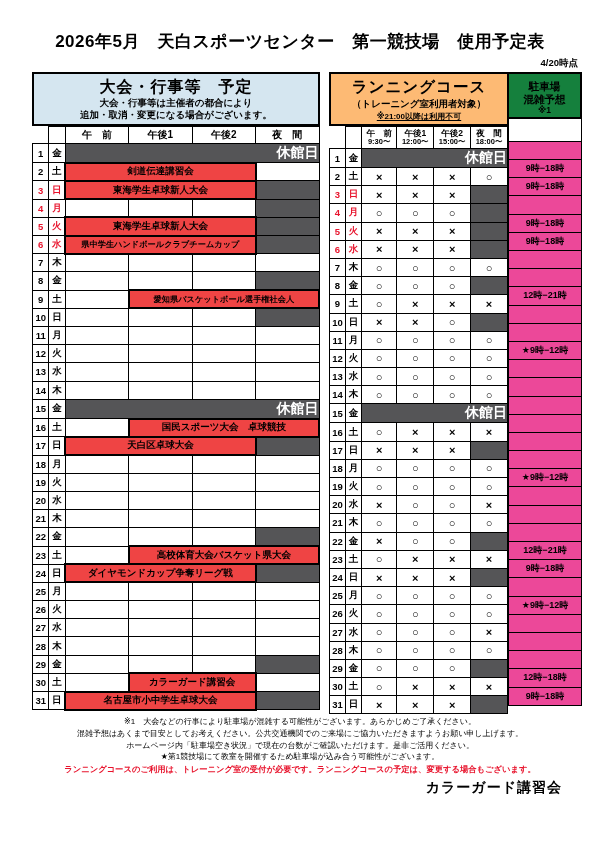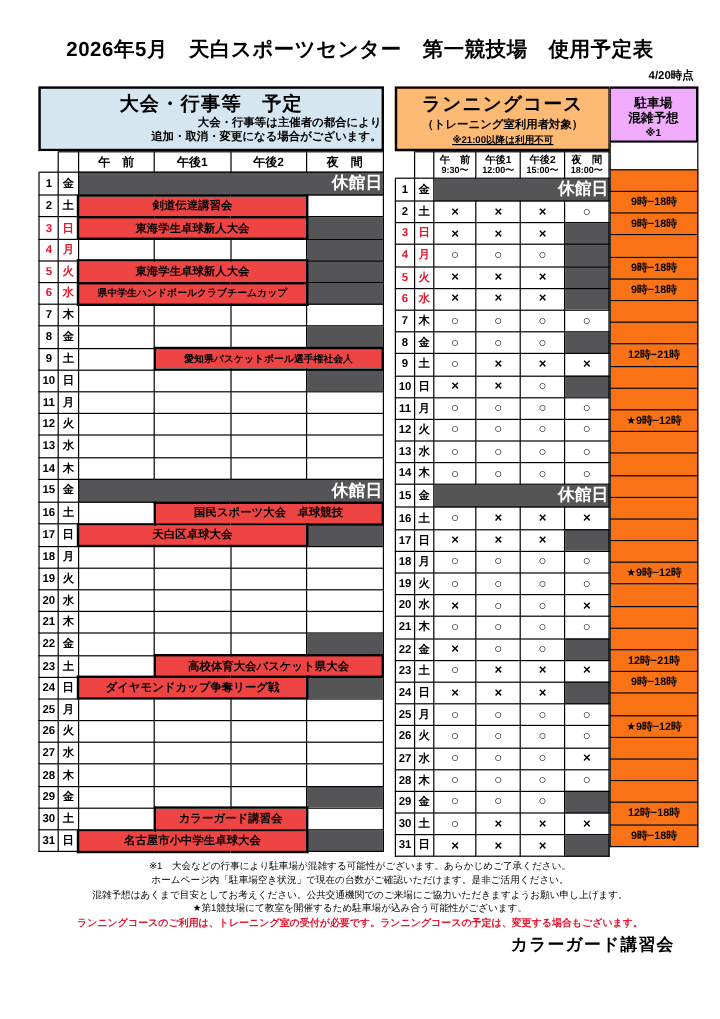--- a/index.html
+++ b/index.html
@@ -44,35 +44,35 @@
 
   
   .banner-l {
     background: #d5e6f0;
     border: 2px solid #000;
     text-align: center;
     padding: 3px 0 2px;
     font-family: Liberation Serif, serif;
   }
   .banner-l .big { font-size: 16px; font-weight: bold; letter-spacing: 1px; }
-  .banner-l .sub { font-size: 9.5px; font-weight: bold; line-height: 1.25; text-align: right; }
+  .banner-l .sub { font-size: 9.5px; font-weight: bold; line-height: 1.25; }
 
   .banner-r {
     background: #fdba74;
     border: 2px solid #000;
     border-right: 1px solid #000;
     text-align: center;
     padding: 3px 0 2px;
   }
   .banner-r .big { font-size: 15.5px; font-weight: bold; letter-spacing: 1px; }
   .banner-r .sub { font-size: 9.5px; font-weight: bold; }
   .banner-r .warn { font-size: 8px; font-weight: bold; text-decoration: underline; }
 
   .banner-p {
-    background: #f0abfc;
+    background: #15803d;
     border: 2px solid #000;
     border-left: 1px solid #000;
     text-align: center;
     font-size: 10.5px;
     font-weight: bold;
     line-height: 1.2;
     padding: 6px 0 2px;
   }
   .banner-p .mark { font-size: 8.5px; font-weight: bold; }
 
@@ -130,21 +130,21 @@
   .mark-cell {
     text-align: center;
     font-size: 11px;
     font-weight: bold;
     background: #fff;
   }
   .park-cell {
     text-align: center;
     font-size: 9px;
     font-weight: bold;
-    background: #f97316;
+    background: #ec4899;
     white-space: nowrap;
   }
 
   .left-table td.slot, .left-table td.blocked { width: 62px; }
 
   
   .notes {
     padding: 2px 20px 0 20px;
     text-align: center;
   }
@@ -803,20 +803,20 @@
                 <td class="park-cell">9時−18時</td>
               </tr>
             </tbody>
         </table>
       </div>
     </div>
   </div>
 
   <div class="notes">
     <div>※1　大会などの行事により駐車場が混雑する可能性がございます。あらかじめご了承ください。</div>
+    <div>混雑予想はあくまで目安としてお考えください。公共交通機関でのご来場にご協力いただきますようお願い申し上げます。</div>
     <div>ホームページ内「駐車場空き状況」で現在の台数がご確認いただけます。是非ご活用ください。</div>
-    <div>混雑予想はあくまで目安としてお考えください。公共交通機関でのご来場にご協力いただきますようお願い申し上げます。</div>
     <div>★第1競技場にて教室を開催するため駐車場が込み合う可能性がございます。</div>
     <div class="red-note">ランニングコースのご利用は、トレーニング室の受付が必要です。ランニングコースの予定は、変更する場合もございます。</div>
   </div>
 
   <div class="signature">カラーガード講習会</div>
 </div>
 
 </body></html>

